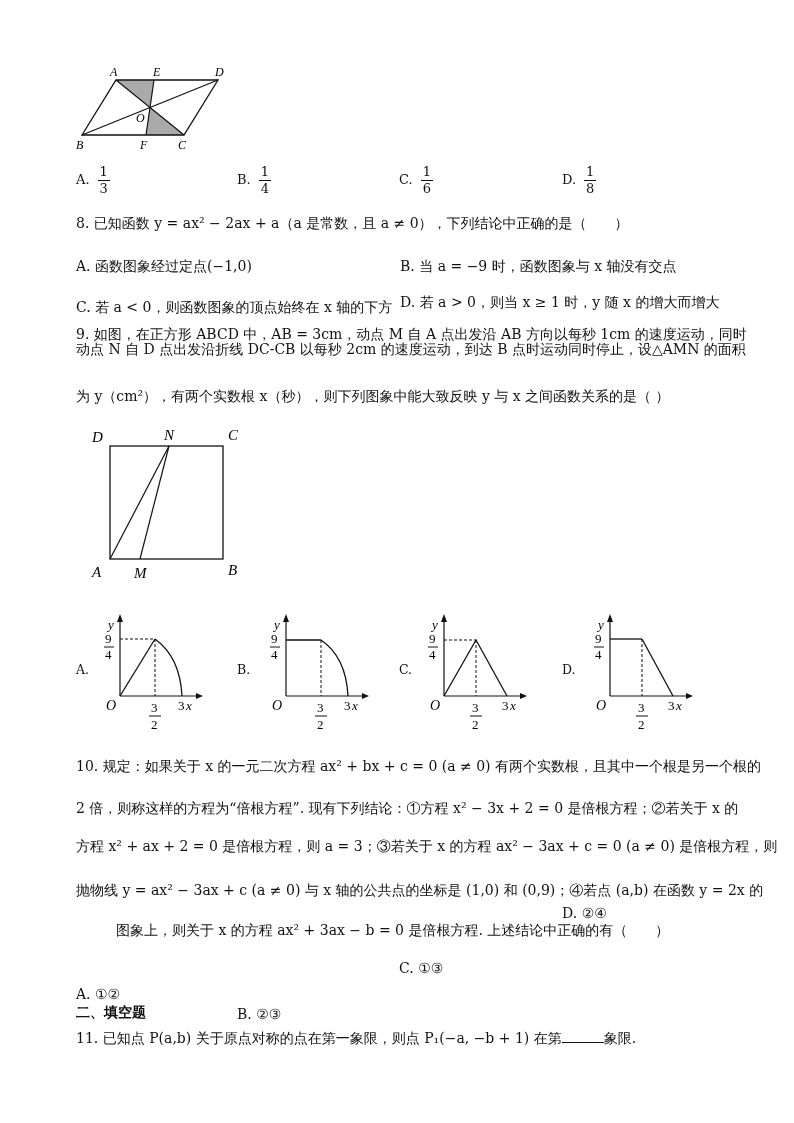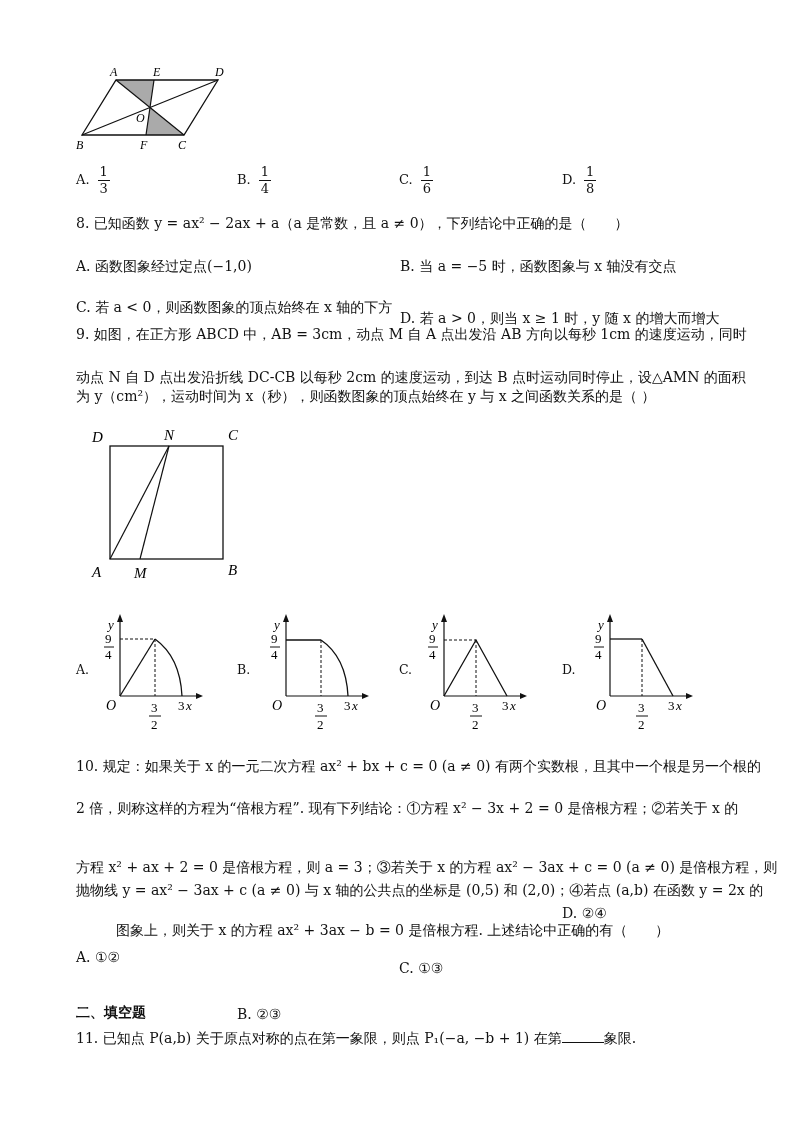--- a/index.html
+++ b/index.html
@@ -55,27 +55,27 @@
 </div>
 <div class="opt" style="left:562px;top:164px;">
   <span>D.</span><span class="frac">
       <span class="num">1</span>
       <span class="den">8</span>
     </span>
 </div>
 
 <div class="line" style="top:214px;">8. 已知函数 y = ax² − 2ax + a（a 是常数，且 a ≠ 0），下列结论中正确的是（　　）</div>
 <div class="line" style="top:257px;"><span>A.</span> <span>函数图象经过定点(−1,0)</span></div>
-<div class="line" style="left:400px;top:257px;"><span>B.</span> <span>当 a = −5 时，函数图象与 x 轴没有交点</span></div>
+<div class="line" style="left:400px;top:257px;"><span>B.</span> <span>当 a = −9 时，函数图象与 x 轴没有交点</span></div>
 <div class="line" style="top:298px;"><span>C.</span> <span>若 a &lt; 0，则函数图象的顶点始终在 x 轴的下方</span></div>
-<div class="line" style="left:400px;top:309px;"><span>D.</span> <span>若 a &gt; 0，则当 x ≥ 1 时，y 随 x 的增大而增大</span></div>
+<div class="line" style="left:400px;top:293px;"><span>D.</span> <span>若 a &gt; 0，则当 x ≥ 1 时，y 随 x 的增大而增大</span></div>
 
 <div class="line" style="top:325px;">9. 如图，在正方形 ABCD 中，AB = 3cm，动点 M 自 A 点出发沿 AB 方向以每秒 1cm 的速度运动，同时</div>
-<div class="line" style="top:368px;">动点 N 自 D 点出发沿折线 DC-CB 以每秒 2cm 的速度运动，到达 B 点时运动同时停止，设△AMN 的面积</div>
-<div class="line" style="top:387px;">为 y（cm²），运动时间为 x（秒），则函数图象的顶点始终在 y 与 x 之间函数关系的是（ ）</div>
+<div class="line" style="top:340px;">动点 N 自 D 点出发沿折线 DC-CB 以每秒 2cm 的速度运动，到达 B 点时运动同时停止，设△AMN 的面积</div>
+<div class="line" style="top:387px;">为 y（cm²），有两个实数根 x（秒），则下列图象中能大致反映 y 与 x 之间函数关系的是（ ）</div>
 
 <div class="abs" style="left:80px;top:415px;width:180px;height:170px;">
   <svg width="180" height="170" viewBox="0 0 180 170">
     <rect x="30" y="31" width="113" height="113" fill="none" stroke="#111" stroke-width="1.3"></rect>
     <line x1="30" y1="144" x2="89" y2="31" stroke="#111" stroke-width="1.2"></line>
     <line x1="60" y1="144" x2="89" y2="31" stroke="#111" stroke-width="1.2"></line>
     <text x="12" y="27" font-size="15" font-style="italic">D</text>
     <text x="84" y="25" font-size="15" font-style="italic">N</text>
     <text x="148" y="25" font-size="15" font-style="italic">C</text>
     <text x="12" y="162" font-size="15" font-style="italic">A</text>
@@ -172,25 +172,25 @@
     <text x="48" y="100" font-size="13">3</text>
     <line x1="46" y1="104" x2="58" y2="104" stroke="#111"></line>
     <text x="48" y="117" font-size="13">2</text>
     <text x="78" y="98" font-size="13">3</text>
     <text x="86" y="98" font-size="13" font-style="italic">x</text>
   </svg>
 </div>
 
 <div class="line" style="top:757px;">10. 规定：如果关于 x 的一元二次方程 ax² + bx + c = 0 (a ≠ 0) 有两个实数根，且其中一个根是另一个根的</div>
 <div class="line" style="top:799px;">2 倍，则称这样的方程为“倍根方程”. 现有下列结论：①方程 x² − 3x + 2 = 0 是倍根方程；②若关于 x 的</div>
-<div class="line" style="top:858px;">方程 x² + ax + 2 = 0 是倍根方程，则 a = 3；③若关于 x 的方程 ax² − 3ax + c = 0 (a ≠ 0) 是倍根方程，则</div>
-<div class="line" style="top:881px;">抛物线 y = ax² − 3ax + c (a ≠ 0) 与 x 轴的公共点的坐标是 (0,5) 和 (2,0)；④若点 (a,b) 在函数 y = 2x 的</div>
+<div class="line" style="top:837px;">方程 x² + ax + 2 = 0 是倍根方程，则 a = 3；③若关于 x 的方程 ax² − 3ax + c = 0 (a ≠ 0) 是倍根方程，则</div>
+<div class="line" style="top:881px;">抛物线 y = ax² − 3ax + c (a ≠ 0) 与 x 轴的公共点的坐标是 (1,0) 和 (0,9)；④若点 (a,b) 在函数 y = 2x 的</div>
 <div class="line" style="top:921px;margin-left:40px;">图象上，则关于 x 的方程 ax² + 3ax − b = 0 是倍根方程. 上述结论中正确的有（　　）</div>
 
-<div class="line" style="top:948px;"><span>A.</span> <span>①②</span></div>
+<div class="line" style="top:985px;"><span>A.</span> <span>①②</span></div>
 <div class="line" style="left:237px;top:1005px;"><span>B.</span> <span>②③</span></div>
 <div class="line" style="left:399px;top:959px;"><span>C.</span> <span>①③</span></div>
 <div class="line" style="left:562px;top:904px;"><span>D.</span> <span>②④</span></div>
 
 <div class="line bold" style="top:987px;">二、填空题</div>
 
 <div class="line" style="top:1028px;">
   <span>11. 已知点 P(a,b) 关于原点对称的点在第一象限，则点 P₁(−a, −b + 1) 在第</span><span style="display:inline-block;width:42px;border-bottom:1px solid #111;height:14px;vertical-align:baseline;"></span><span>象限.</span>
 </div>
 

